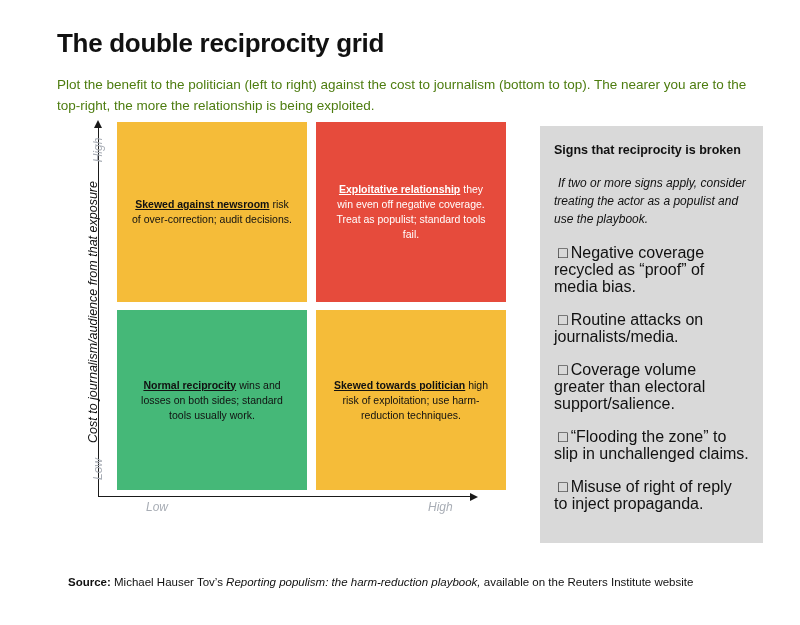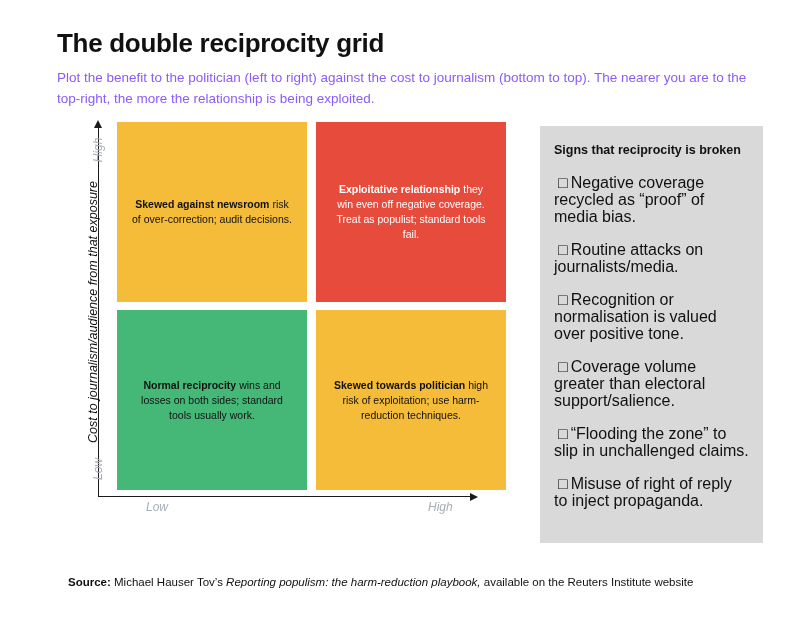--- a/index.html
+++ b/index.html
@@ -23,25 +23,25 @@
     top: 28px;
     font-size: 26px;
     font-weight: bold;
     letter-spacing: -0.3px;
     color: #111111;
     margin: 0;
   }
   #subtitle {
     position: absolute;
     left: 57px;
-    top: 67px;
+    top: 74px;
     width: 700px;
     font-size: 13.5px;
     line-height: 21px;
-    color: #8b5cf6;
+    color: #4d7c0f;
   }
 
   
   #chart-area {
     position: absolute;
     left: 0;
     top: 0;
     width: 800px;
     height: 625px;
   }
@@ -68,21 +68,21 @@
   .quad-tr { left: 199px; top: 0;     background: #E64B3C; }
   .quad-bl { left: 0;     top: 188px; background: #45B878; }
   .quad-br { left: 199px; top: 188px; background: #F5BC39; }
 
   .quad-text {
     font-size: 10.5px;
     line-height: 15px;
     color: #111111;
   }
   .quad-tr .quad-text { color: #ffffff; }
-  .quad-text b { font-weight: bold; }
+  .quad-text b { font-weight: bold; text-decoration: underline; }
   .quad-text .sub { font-weight: normal; }
 
   
   .axis-line {
     position: absolute;
     background: #1a1a1a;
   }
   #y-axis-line {
     left: 98px;
     top: 128px;
@@ -269,24 +269,24 @@
         <b>Skewed towards politician</b>
         <span class="sub">high risk of exploitation; use harm-reduction techniques.</span>
       </div>
     </div>
 
   </div>
 </div>
 
 <div id="signs-panel">
   <div id="signs-heading">Signs that reciprocity is broken</div>
+  <div id="signs-note">If two or more signs apply, consider treating the actor as a populist and use the playbook.</div>
   <div id="signs-list">
       <div class="sign-item"><span class="checkbox-glyph">□</span><span>Negative coverage recycled as “proof” of media bias.</span></div>
       <div class="sign-item"><span class="checkbox-glyph">□</span><span>Routine attacks on journalists/media.</span></div>
-      <div class="sign-item"><span class="checkbox-glyph">□</span><span>Recognition or normalisation is valued over positive tone.</span></div>
       <div class="sign-item"><span class="checkbox-glyph">□</span><span>Coverage volume greater than electoral support/salience.</span></div>
       <div class="sign-item"><span class="checkbox-glyph">□</span><span>“Flooding the zone” to slip in unchallenged claims.</span></div>
       <div class="sign-item"><span class="checkbox-glyph">□</span><span>Misuse of right of reply to inject propaganda.</span></div>
     </div>
 </div>
 
 <div id="source-line">
   <b>Source:</b>
   <span>Michael Hauser Tov’s</span>
   <i>Reporting populism: the harm-reduction playbook,</i>

